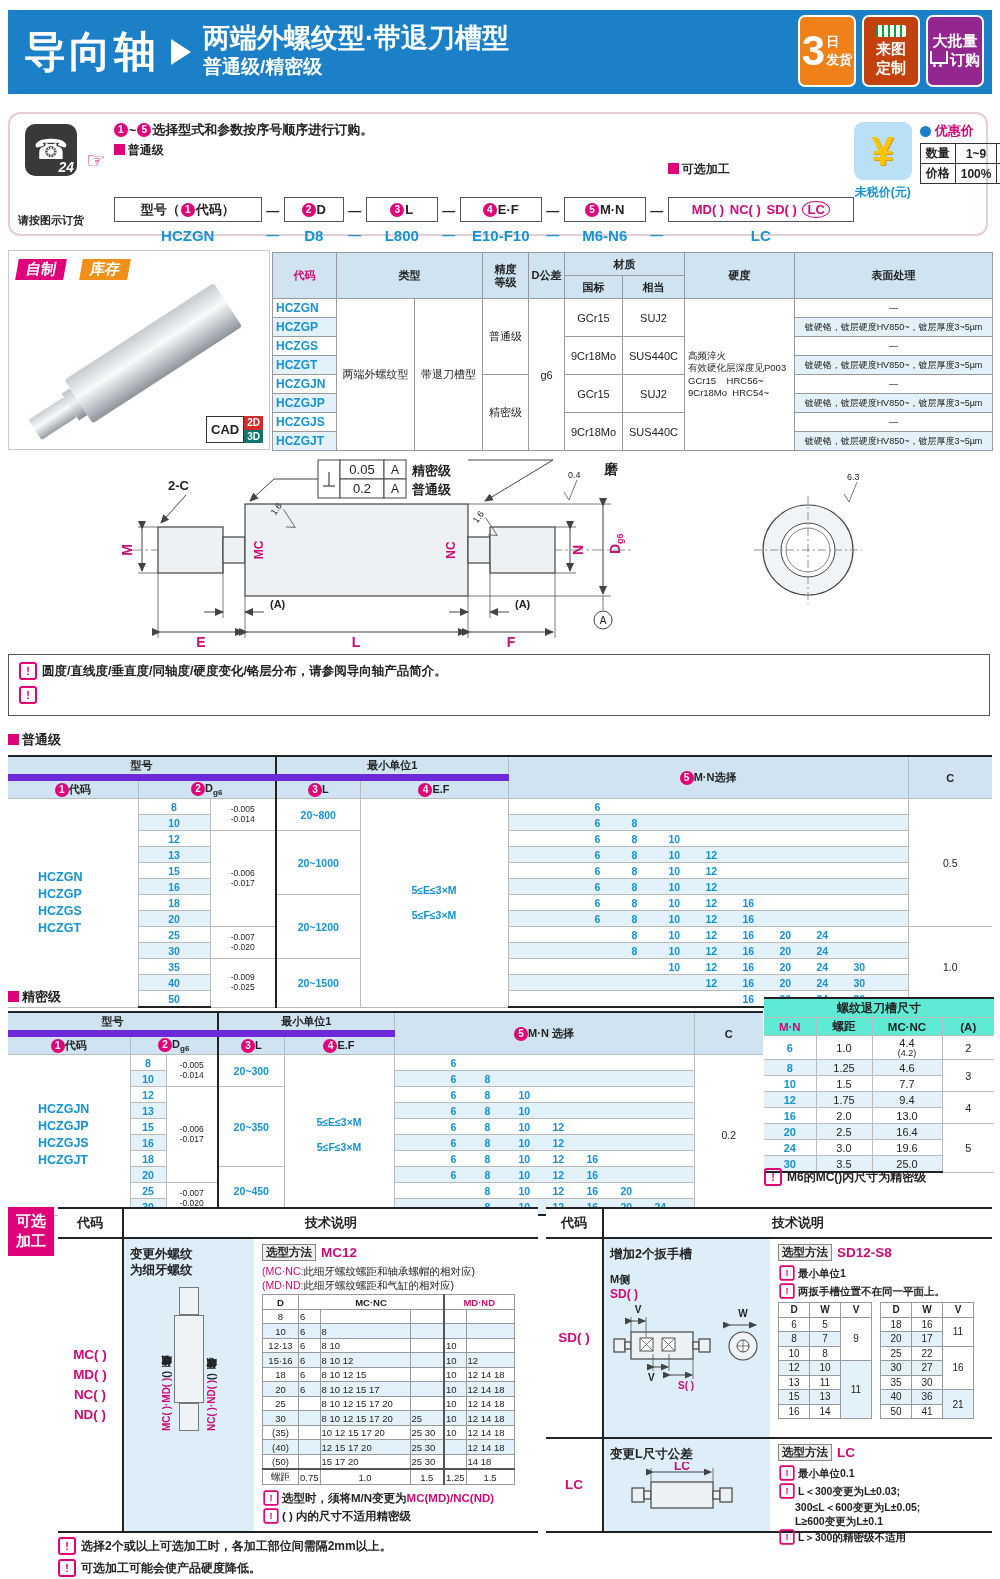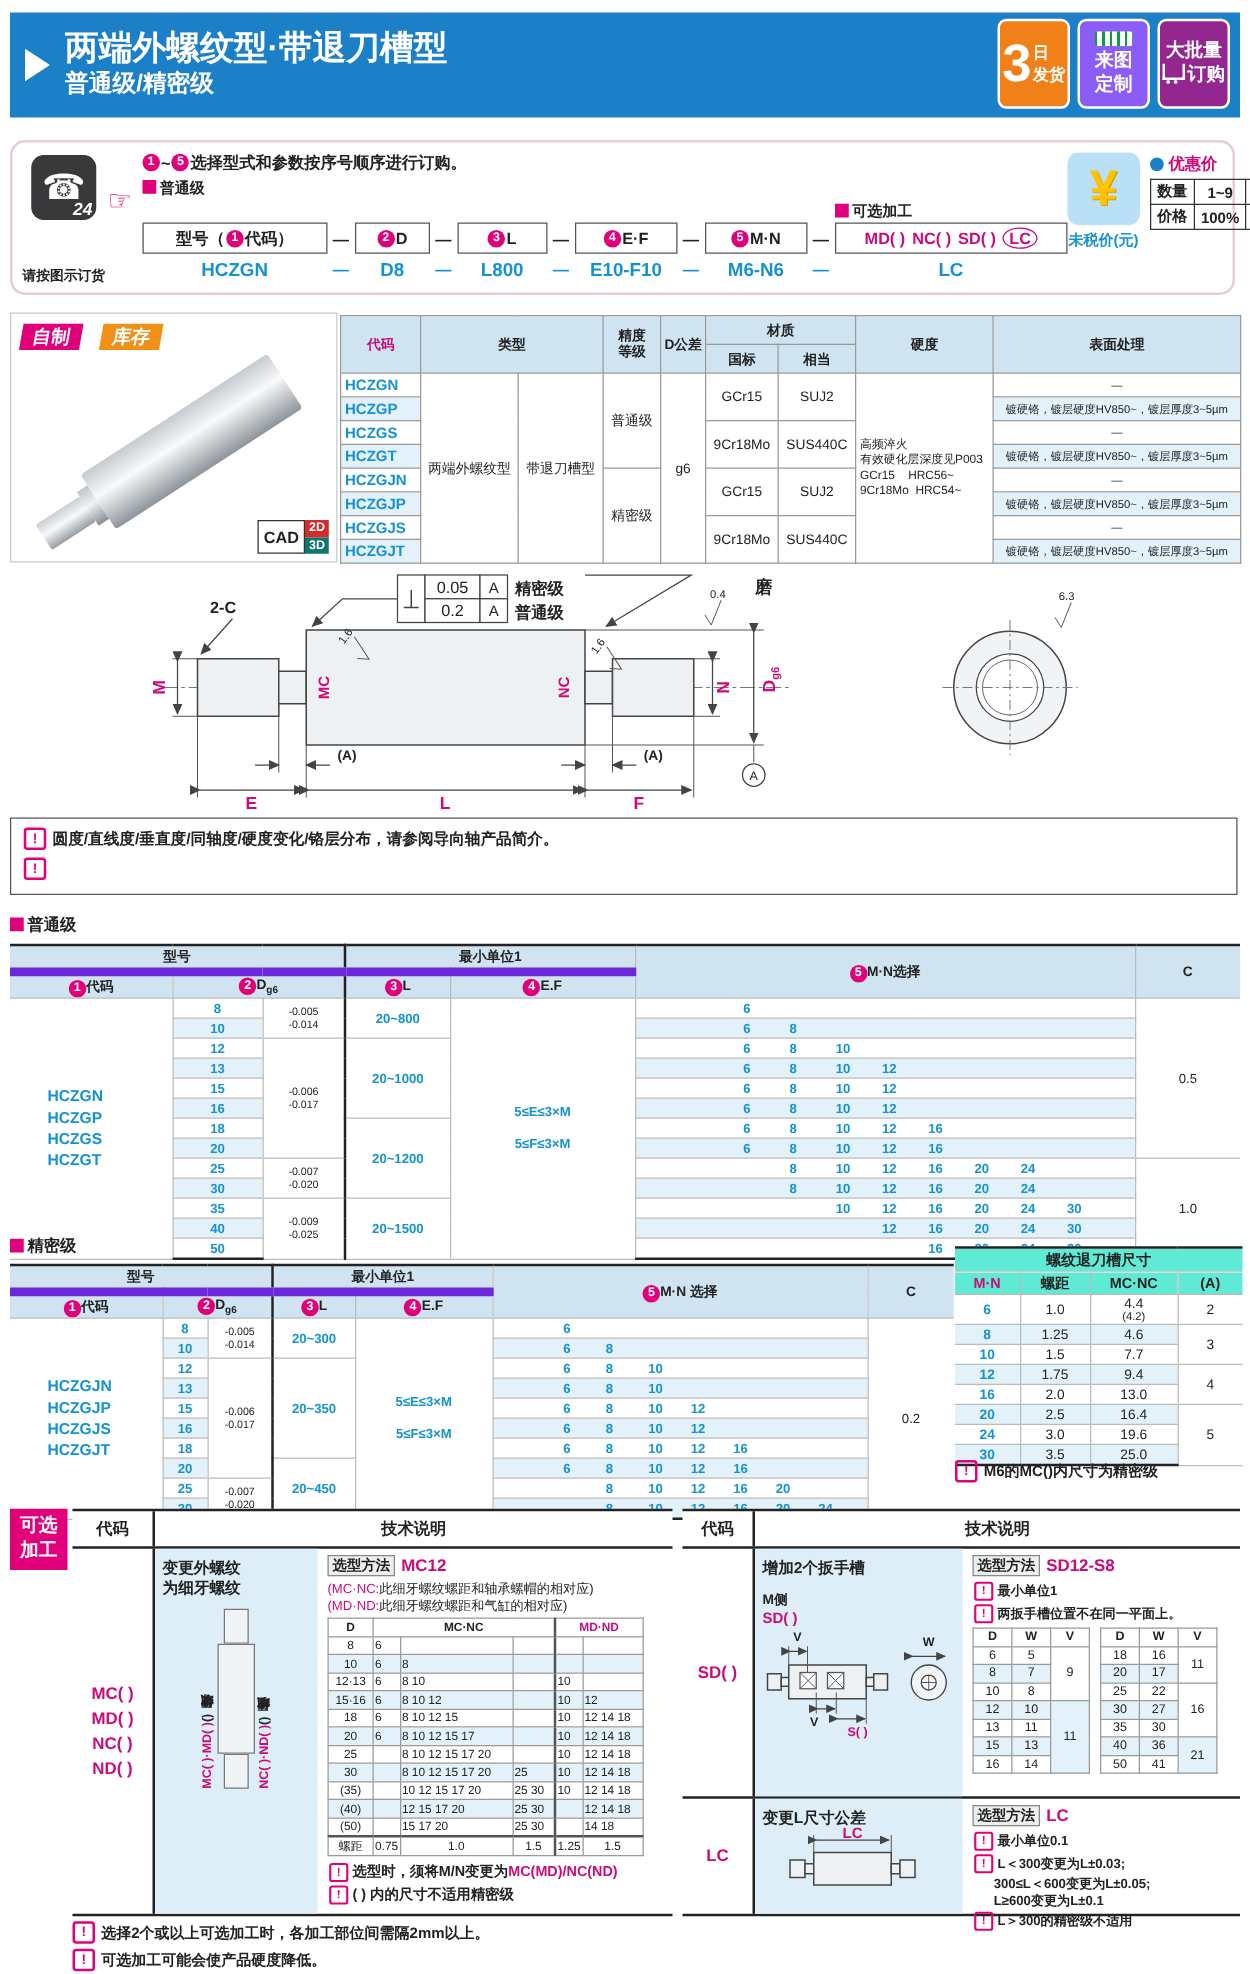--- a/index.html
+++ b/index.html
@@ -6,21 +6,21 @@
 body{font-family:"Liberation Sans","DejaVu Sans",sans-serif;color:#222}
 .page{position:relative;width:1000px;height:1579px;background:#fff;overflow:hidden}
 
 .hdr{position:absolute;left:8px;top:10px;width:984px;height:84px;background:#1c80c8;display:flex;align-items:center}
 .hdr-title{color:#fff;font-size:42px;font-weight:bold;letter-spacing:3px;margin-left:16px}
 .hdr-arr{width:0;height:0;border-left:20px solid #fff;border-top:13px solid transparent;border-bottom:13px solid transparent;margin:0 12px}
 .hdr-sub .t1{color:#fff;font-size:27px;font-weight:bold;line-height:1.1}
 .hdr-sub .t2{color:#fff;font-size:19px;font-weight:bold}
 .badges{position:absolute;right:8px;top:5px;display:flex;gap:6px}
 .badge{width:58px;height:72px;border:2px solid #fff;border-radius:7px;color:#fff;font-weight:bold;display:flex;flex-direction:column;align-items:center;justify-content:center;box-sizing:border-box}
-.bg-o{background:#f08118}.bg-g{background:#8b5cf6}.bg-p{background:#93278f}
+.bg-o{background:#f08118}.bg-g{background:#c2410c}.bg-p{background:#93278f}
 .b1{flex-direction:row}
 .b1 .big{font-size:42px;line-height:1}
 .b1 .col{display:flex;flex-direction:column;margin-left:1px}
 .b1 .col span{font-size:13px}
 .badge .l{font-size:15px;line-height:1.25}
 .ruler{width:30px;height:12px;background:#fff;border-radius:2px;margin-bottom:3px;background-image:repeating-linear-gradient(90deg,#00a33e 0 2px,transparent 2px 6px)}
 .cartrow{display:flex;align-items:flex-start;gap:2px}
 .cart{width:14px;height:11px;border:2px solid #fff;border-top:none;position:relative}
 .cart:after{content:"";position:absolute;left:1px;bottom:-5px;width:3px;height:3px;background:#fff;border-radius:50%;box-shadow:6px 0 0 #fff}
 
@@ -34,21 +34,21 @@
 .ord-main{flex:1;padding:7px 0 0 8px;position:relative}
 .ord-l1{font-size:13px;font-weight:bold;display:flex;align-items:center;gap:1px}
 .circ{display:inline-block;width:14px;height:14px;border-radius:50%;background:#e0007a;color:#fff;font-size:10px;line-height:14px;text-align:center;font-weight:bold;font-style:normal}
 .msq{display:inline-block;width:11px;height:11px;background:#e0007a;margin-right:3px;vertical-align:-1px}
 .ord-grade{font-size:12px;font-weight:bold;margin-top:3px}
 .ord-boxes{display:flex;align-items:flex-end;margin-top:2px}
 .obox{border:1.5px solid #555;height:25px;display:flex;align-items:center;justify-content:center;font-size:13px;font-weight:bold;gap:1px;box-sizing:border-box}
 .osep{width:22px;text-align:center;font-weight:bold;font-size:13px;padding-bottom:4px}
 .w1{width:148px}.w2{width:60px}.w3{width:72px}.w4{width:82px}.w5{width:82px}.w6{width:186px}
 .b6wrap{display:flex;flex-direction:column;align-items:flex-start}
-.opt-lab{font-size:12px;font-weight:bold;margin-bottom:0}
+.opt-lab{font-size:12px;font-weight:bold;margin-bottom:19px}
 .mgtx{color:#cc0a78}
 .lc-oval{border:1.5px solid #cc0a78;border-radius:50%;padding:0 4px;color:#cc0a78}
 .ord-ex{display:flex;margin-top:5px;color:#1592d2;font-weight:bold;font-size:15px}
 .ord-ex .ev{text-align:center}
 .ord-ex .osep{color:#1592d2;padding-bottom:0}
 
 .price{width:208px;padding:8px 6px 0 0}
 .pr-row{display:flex}
 .yen{width:58px;height:58px;background:#b9e0f7;border-radius:9px;display:flex;align-items:center;justify-content:center;font-size:40px;font-weight:bold;color:#ffc400;text-shadow:1px 1px 0 #d89c00}
 .pr-right{margin-left:8px}
@@ -177,20 +177,21 @@
 
 .bnotes{position:absolute;left:58px;top:1537px}
 .bnotes .nline{margin-bottom:4px;font-size:12px}
 </style>
 </head>
 <body>
 
 <div class="page">
 
   <div class="hdr">
+    <div class="hdr-title">导向轴</div>
     <div class="hdr-arr"></div>
     <div class="hdr-sub">
       <div class="t1">两端外螺纹型·带退刀槽型</div>
       <div class="t2">普通级/精密级</div>
     </div>
     <div class="badges">
       <div class="badge bg-o b1">
         <span class="big">3</span>
         <span class="col">
             <span>日</span>

